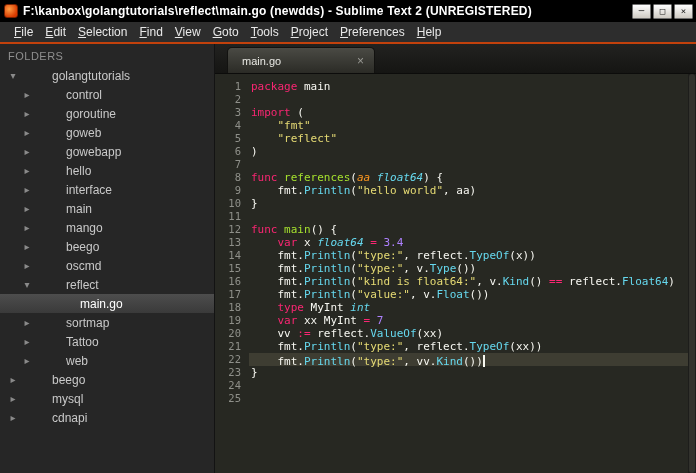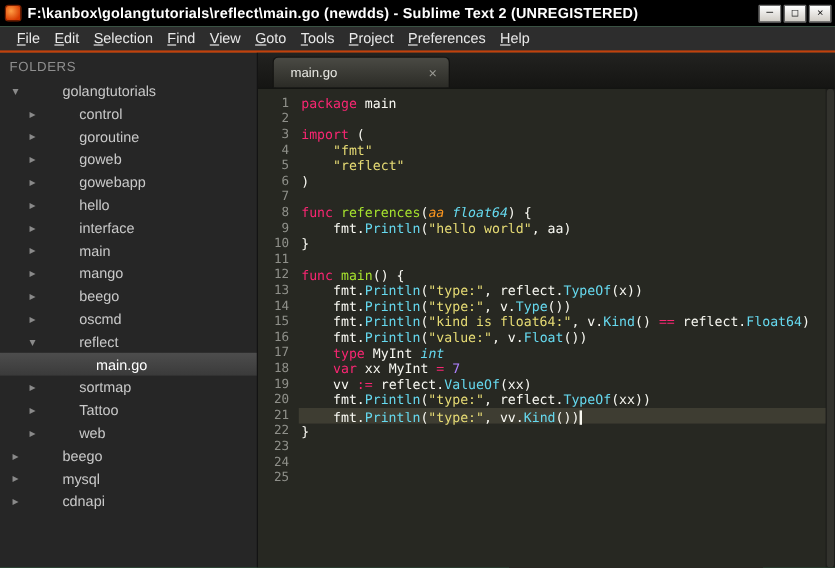--- a/index.html
+++ b/index.html
@@ -212,20 +212,21 @@
             <div class="code-line"><span class="t-kw">import</span><span class="t-pl"> (</span></div>
             <div class="code-line"><span class="t-pl">    </span><span class="t-str">"fmt"</span></div>
             <div class="code-line"><span class="t-pl">    </span><span class="t-str">"reflect"</span></div>
             <div class="code-line"><span class="t-pl">)</span></div>
             <div class="code-line"></div>
             <div class="code-line"><span class="t-kw">func</span><span class="t-fn"> references</span><span class="t-pl">(</span><span class="t-pa">aa</span><span class="t-ty"> float64</span><span class="t-pl">) {</span></div>
             <div class="code-line"><span class="t-pl">    fmt.</span><span class="t-ca">Println</span><span class="t-pl">(</span><span class="t-str">"hello world"</span><span class="t-pl">, aa)</span></div>
             <div class="code-line"><span class="t-pl">}</span></div>
             <div class="code-line"></div>
             <div class="code-line"><span class="t-kw">func</span><span class="t-fn"> main</span><span class="t-pl">() {</span></div>
+            <div class="code-line"><span class="t-pl">    </span><span class="t-kw">var</span><span class="t-pl"> x </span><span class="t-ty">float64</span><span class="t-pl"> </span><span class="t-op">=</span><span class="t-pl"> </span><span class="t-num">3.4</span></div>
             <div class="code-line"><span class="t-pl">    fmt.</span><span class="t-ca">Println</span><span class="t-pl">(</span><span class="t-str">"type:"</span><span class="t-pl">, reflect.</span><span class="t-ca">TypeOf</span><span class="t-pl">(x))</span></div>
             <div class="code-line"><span class="t-pl">    fmt.</span><span class="t-ca">Println</span><span class="t-pl">(</span><span class="t-str">"type:"</span><span class="t-pl">, v.</span><span class="t-ca">Type</span><span class="t-pl">())</span></div>
             <div class="code-line"><span class="t-pl">    fmt.</span><span class="t-ca">Println</span><span class="t-pl">(</span><span class="t-str">"kind is float64:"</span><span class="t-pl">, v.</span><span class="t-ca">Kind</span><span class="t-pl">() </span><span class="t-op">==</span><span class="t-pl"> reflect.</span><span class="t-ca">Float64</span><span class="t-pl">)</span></div>
             <div class="code-line"><span class="t-pl">    fmt.</span><span class="t-ca">Println</span><span class="t-pl">(</span><span class="t-str">"value:"</span><span class="t-pl">, v.</span><span class="t-ca">Float</span><span class="t-pl">())</span></div>
             <div class="code-line"><span class="t-pl">    </span><span class="t-kw">type</span><span class="t-pl"> MyInt </span><span class="t-ty">int</span></div>
             <div class="code-line"><span class="t-pl">    </span><span class="t-kw">var</span><span class="t-pl"> xx MyInt </span><span class="t-op">=</span><span class="t-pl"> </span><span class="t-num">7</span></div>
             <div class="code-line"><span class="t-pl">    vv </span><span class="t-op">:=</span><span class="t-pl"> reflect.</span><span class="t-ca">ValueOf</span><span class="t-pl">(xx)</span></div>
             <div class="code-line"><span class="t-pl">    fmt.</span><span class="t-ca">Println</span><span class="t-pl">(</span><span class="t-str">"type:"</span><span class="t-pl">, reflect.</span><span class="t-ca">TypeOf</span><span class="t-pl">(xx))</span></div>
             <div class="code-line current"><span class="t-pl">    fmt.</span><span class="t-ca">Println</span><span class="t-pl">(</span><span class="t-str">"type:"</span><span class="t-pl">, vv.</span><span class="t-ca">Kind</span><span class="t-pl">())</span><span class="cursor"></span></div>
             <div class="code-line"><span class="t-pl">}</span></div>

